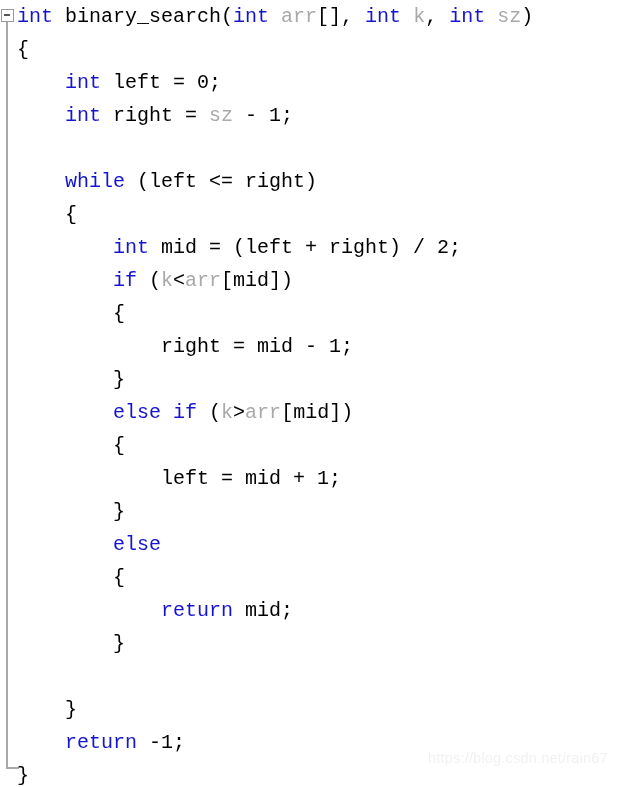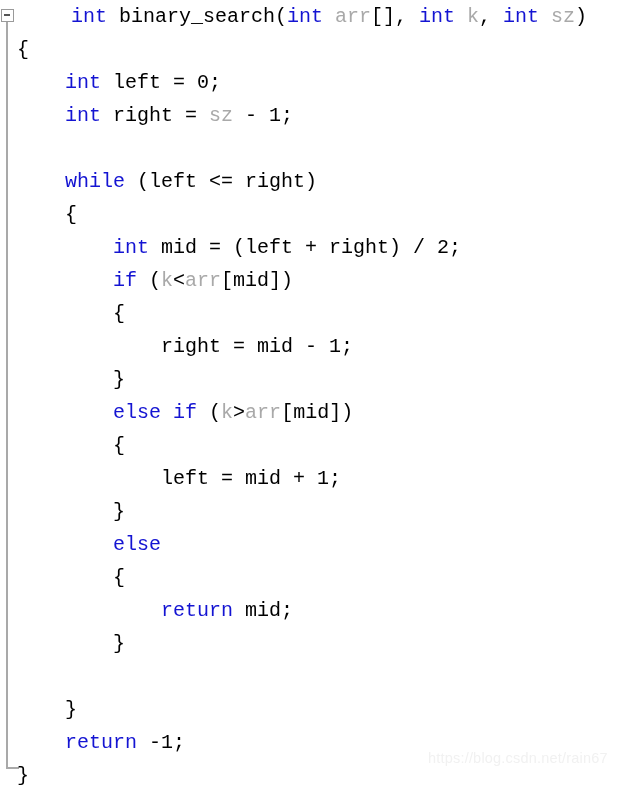--- a/index.html
+++ b/index.html
@@ -68,21 +68,21 @@
     font-family: "Liberation Mono", "DejaVu Sans Mono", monospace;
     font-size: 20px;
     line-height: 33px;
   }
   .line {
     height: 33px;
     padding-left: 17px;
     box-sizing: border-box;
     color: #000000;
   }
-  .line:first-child { padding-left: 28px; text-align: center; }
+  .line:first-child { padding-left: 17px; }
 
   
   .kw   { color: #1414d2; }      
   .id   { color: #a9a9a9; }      
   .pl   { color: #000000; }      
 
   
   .watermark {
     position: absolute;
     left: 428px;

